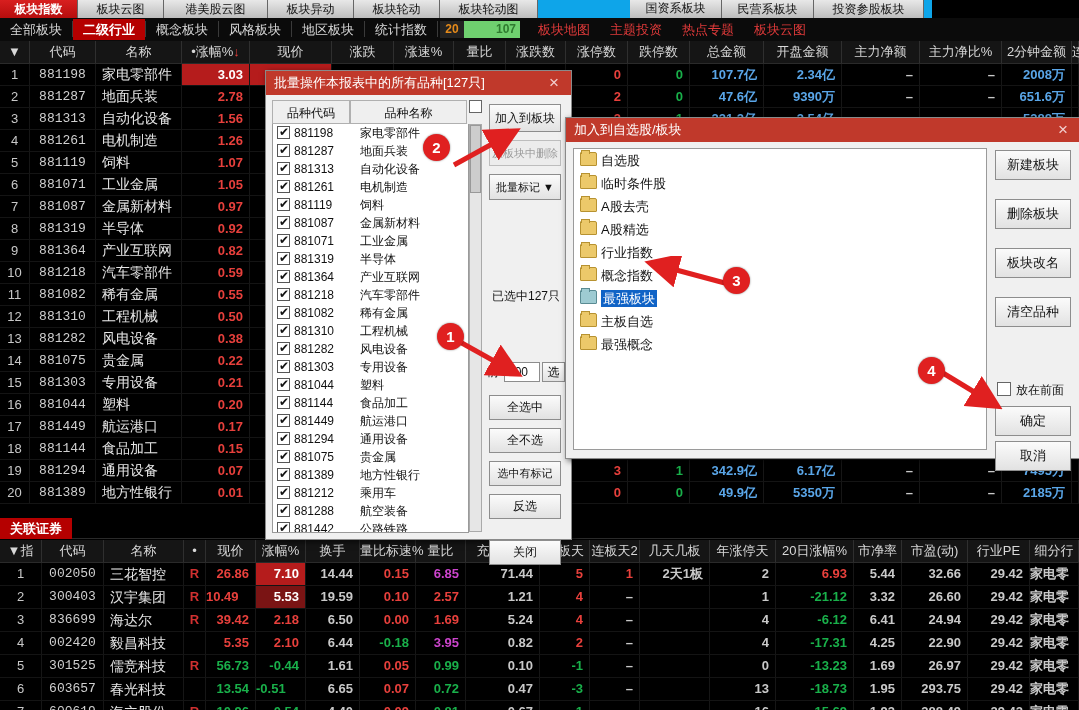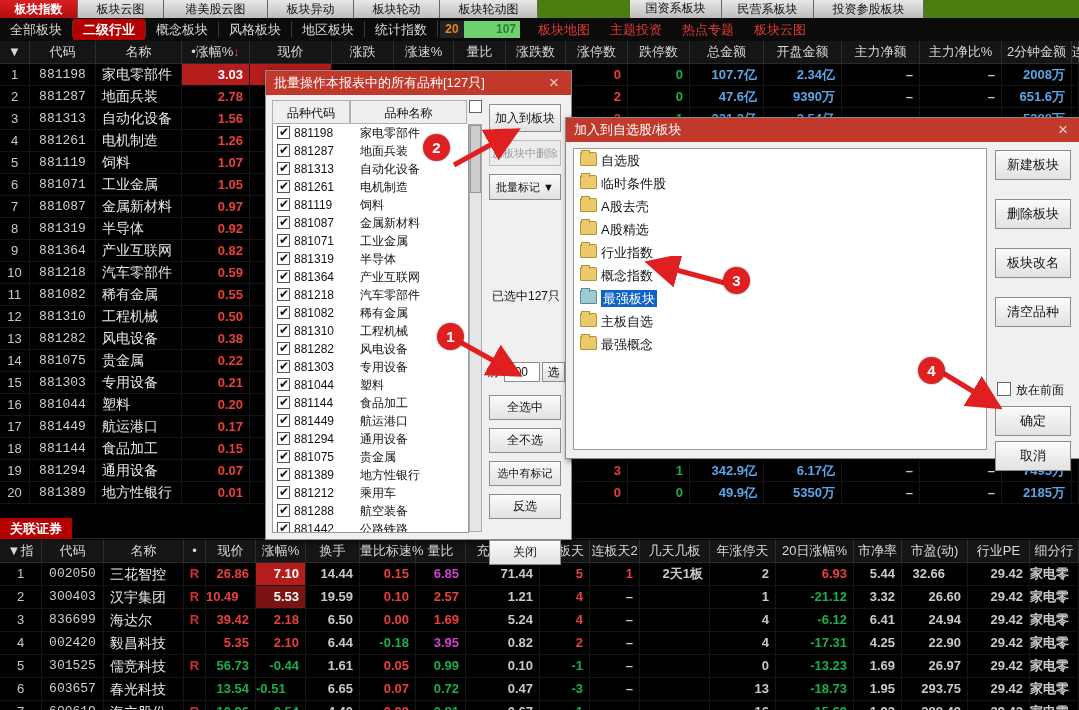--- a/index.html
+++ b/index.html
@@ -1,20 +1,20 @@
 <!DOCTYPE html>
 <html><head>
 <meta charset="utf-8">
 <style>
   html,body{margin:0;padding:0;background:#000;}
   body{width:1079px;height:710px;overflow:hidden;font-family:"Liberation Sans","DejaVu Sans",sans-serif;}
   #app{position:relative;width:1079px;height:710px;background:#000;}
 
   
-  .tabstrip{position:absolute;left:0;top:0;width:1079px;height:18px;background:#4d7c0f;}
+  .tabstrip{position:absolute;left:0;top:0;width:932px;height:18px;background:#0ea5e9;}
   .tabstrip .tab{position:absolute;top:0;height:18px;line-height:18px;font-size:12px;color:#111;
     background:linear-gradient(#e8e8e8,#bdbdbd);text-align:center;
     border-right:1px solid #666;box-sizing:border-box;}
   .tabstrip .tab.sel{background:linear-gradient(#d81f1f,#b60d0d);color:#fff;font-weight:bold;}
 
   
   .bar2{position:absolute;left:0;top:18px;width:1079px;height:23px;background:#0b0b0b;border-bottom:1px solid #1d1d1d;}
   .bar2 .b{position:absolute;top:1px;height:21px;line-height:21px;font-size:13px;color:#d9d9d9;text-align:center;}
   .bar2 .b.sel{background:#b50000;color:#fff;font-weight:bold;}
   .bar2 .sep{position:absolute;top:3px;width:1px;height:16px;background:#3a3a3a;}
@@ -599,21 +599,21 @@
           <div class="c flat" style="left: 306px; width: 54px; text-align: right; padding-right: 6px;">14.44</div>
           <div class="c up" style="left: 360px; width: 56px; text-align: right; padding-right: 6px;">0.15</div>
           <div class="c mag" style="left: 416px; width: 50px; text-align: right; padding-right: 6px;">6.85</div>
           <div class="c flat" style="left: 466px; width: 74px; text-align: right; padding-right: 6px;">71.44</div>
           <div class="c up" style="left: 540px; width: 50px; text-align: right; padding-right: 6px;">5</div>
           <div class="c up" style="left: 590px; width: 50px; text-align: right; padding-right: 6px;">1</div>
           <div class="c flat" style="left: 640px; width: 70px; text-align: right; padding-right: 6px;">2天1板</div>
           <div class="c flat" style="left: 710px; width: 66px; text-align: right; padding-right: 6px;">2</div>
           <div class="c up" style="left: 776px; width: 78px; text-align: right; padding-right: 6px;">6.93</div>
           <div class="c flat" style="left: 854px; width: 48px; text-align: right; padding-right: 6px;">5.44</div>
-          <div class="c flat" style="left: 902px; width: 66px; text-align: right; padding-right: 22px;">32.66</div>
+          <div class="c flat" style="left: 902px; width: 66px; text-align: right; padding-right: 6px;">32.66</div>
           <div class="c flat" style="left: 968px; width: 62px; text-align: right; padding-right: 6px;">29.42</div>
           <div class="c flat" style="left: 1030px; width: 49px;">家电零</div>
         </div>
         <div class="brow">
           <div class="c idx" style="left: 0px; width: 42px;">2</div>
           <div class="c code" style="left: 42px; width: 62px;">300403</div>
           <div class="c name" style="left: 104px; width: 80px;">汉宇集团</div>
           <div class="c rflag" style="left: 184px; width: 22px; text-align: center;">R</div>
           <div class="c up" style="left: 206px; width: 50px; text-align: left; padding-right: 6px;">10.49</div>
           <div class="c hl2" style="left: 256px; width: 50px; text-align: right; padding-right: 6px; font-weight: bold;">5.53</div>

